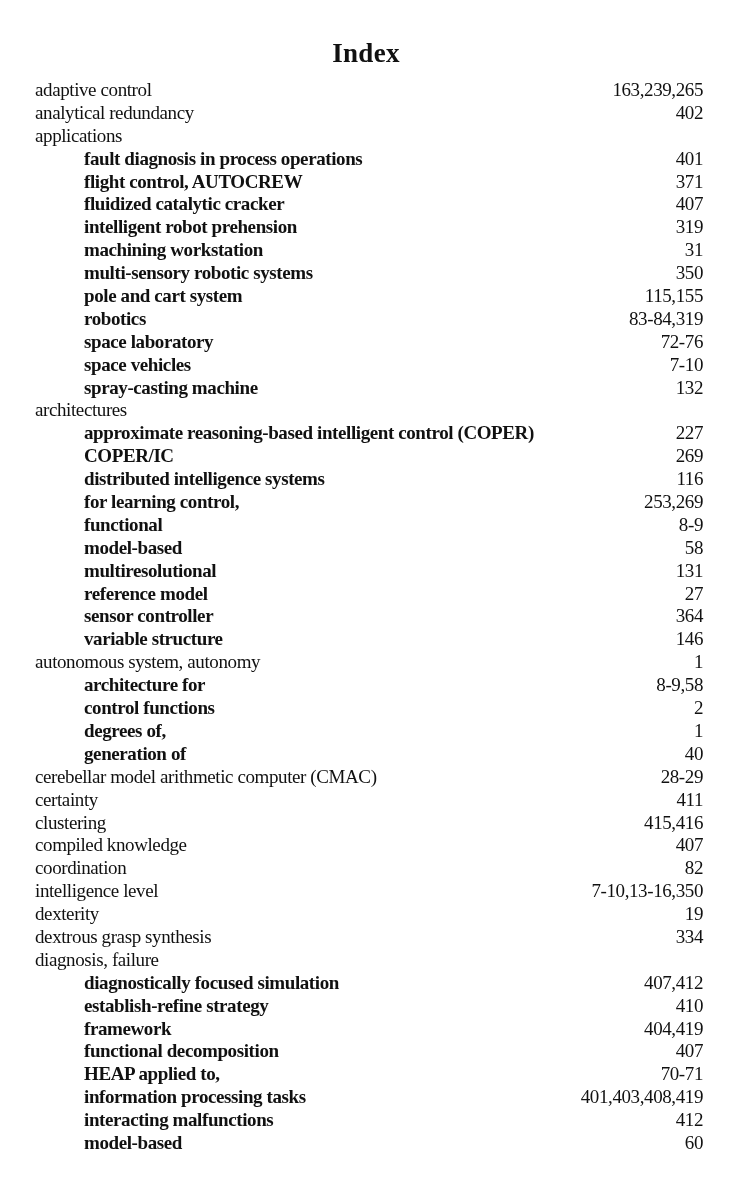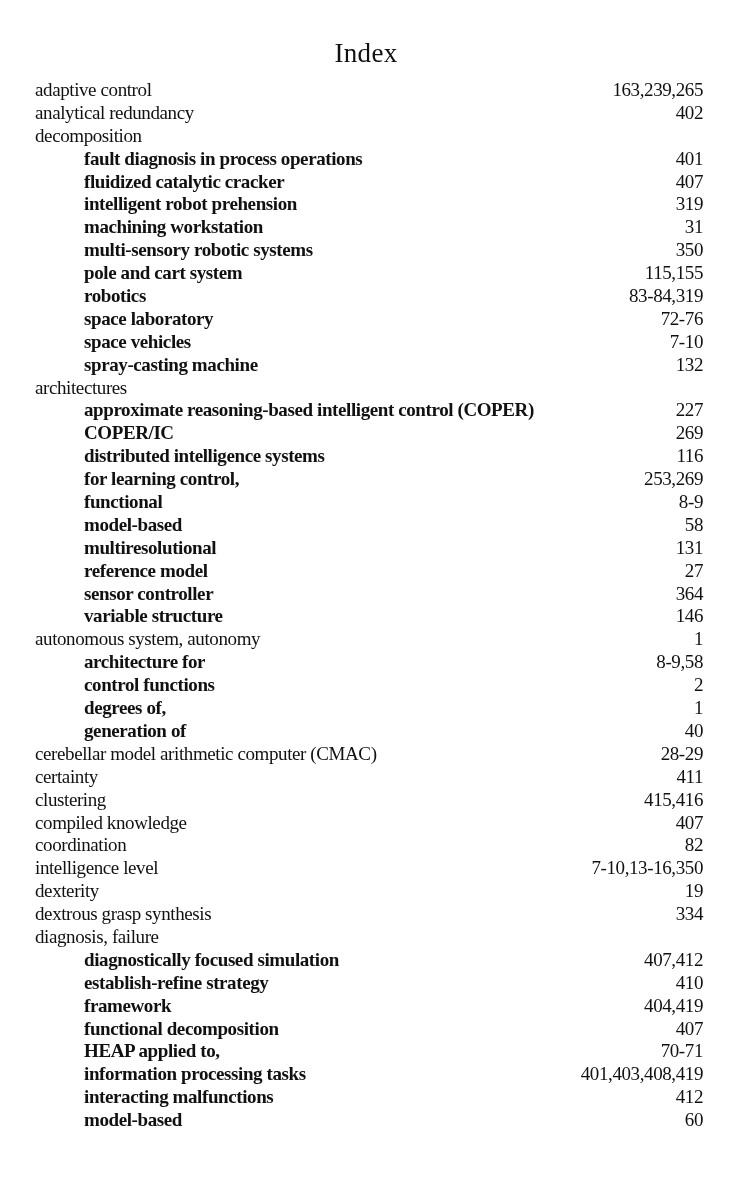--- a/index.html
+++ b/index.html
@@ -3,21 +3,21 @@
   <meta charset="utf-8">
   <style>
     html, body { margin: 0; padding: 0; background: #ffffff; }
     body {
       width: 732px; height: 1194px; overflow: hidden; position: relative;
       font-family: "Liberation Serif", "DejaVu Serif", serif;
       color: #111111;
     }
     .title {
       position: absolute; left: 0; right: 0; top: 20px;
-      text-align: center; font-weight: normal; font-size: 27px; letter-spacing: 0.3px;
+      text-align: center; font-weight: bold; font-size: 27px; letter-spacing: 0.3px;
     }
     .index-list { position: absolute; left: 27px; top: 79px; width: 676px; }
     .row {
       position: relative; height: 22.9px; line-height: 22.9px;
       font-size: 19px; letter-spacing: -0.4px; white-space: nowrap;
     }
     .row .term { position: absolute; left: 8px; top: 0; }
     .row.sub .term { left: 57px; font-weight: bold; }
     .row .pages { position: absolute; right: 0; top: 0; text-align: left; }
   </style>
@@ -29,26 +29,30 @@
 <div class="index-list" id="index-list">
     <div class="row">
       <span class="term">adaptive control</span>
       <span class="pages">163,239,265</span>
     </div>
     <div class="row">
       <span class="term">analytical redundancy</span>
       <span class="pages">402</span>
     </div>
     <div class="row">
-      <span class="term">decomposition</span>
+      <span class="term">applications</span>
       <span class="pages"></span>
     </div>
     <div class="row sub">
       <span class="term">fault diagnosis in process operations</span>
       <span class="pages">401</span>
+    </div>
+    <div class="row sub">
+      <span class="term">flight control, AUTOCREW</span>
+      <span class="pages">371</span>
     </div>
     <div class="row sub">
       <span class="term">fluidized catalytic cracker</span>
       <span class="pages">407</span>
     </div>
     <div class="row sub">
       <span class="term">intelligent robot prehension</span>
       <span class="pages">319</span>
     </div>
     <div class="row sub">

